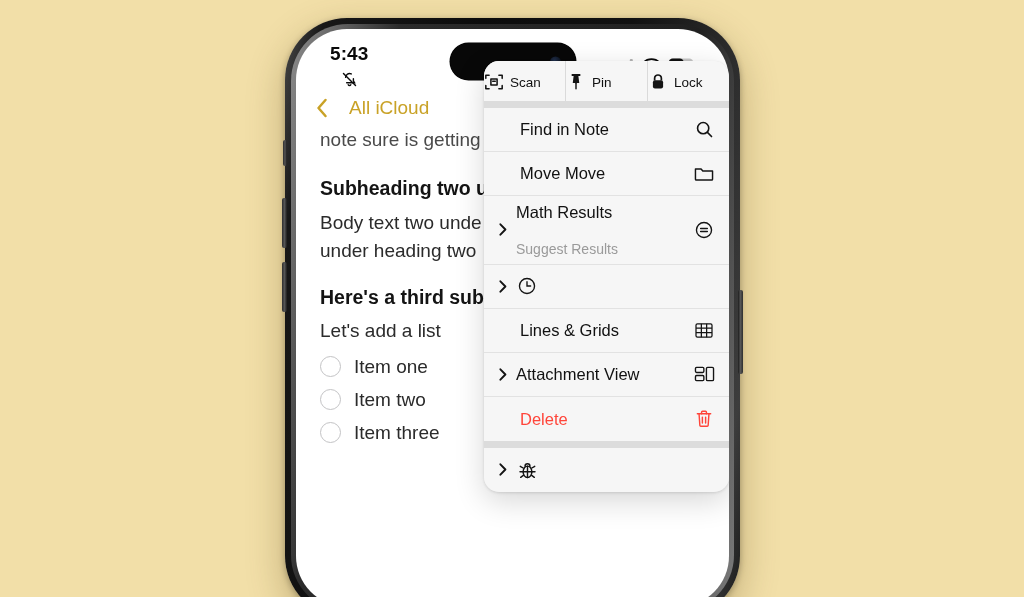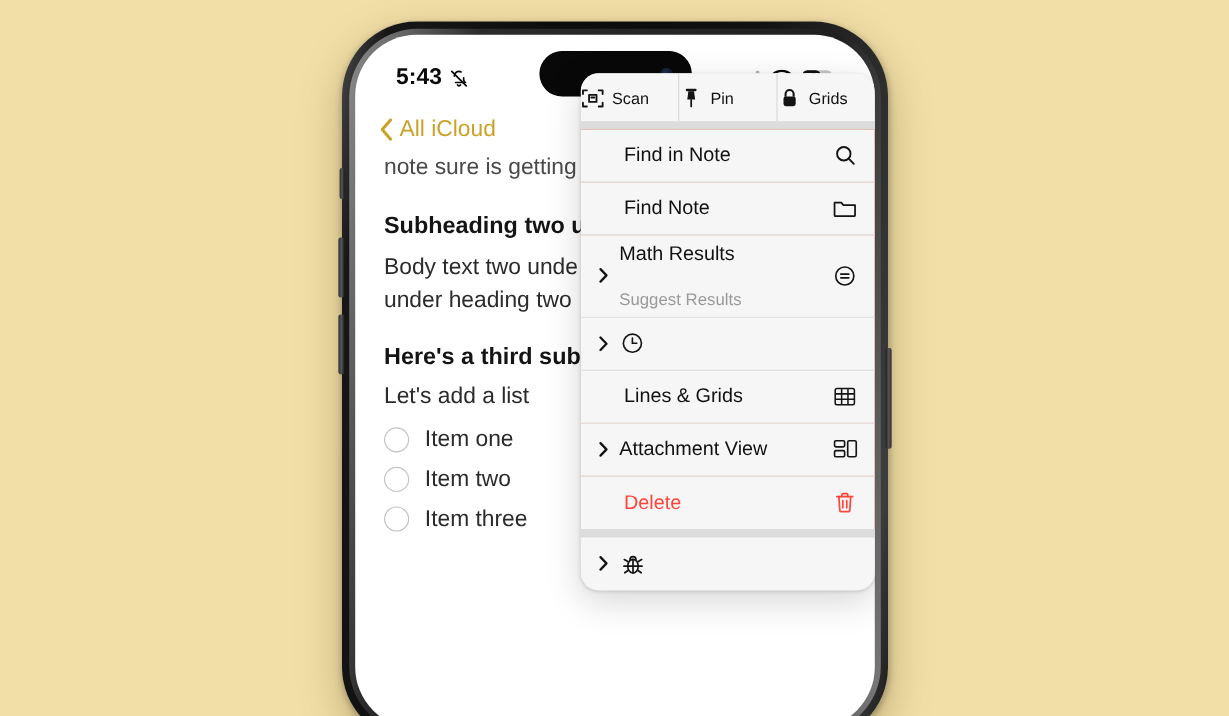--- a/index.html
+++ b/index.html
@@ -40,42 +40,42 @@
   #btn-power  { right:-3px; top:272px; width:5px; height:84px;
                 background:linear-gradient(270deg,#2e2e2e,#555,#1d1d1d); }
 
   
   #status-bar {
     position:absolute; top:0; left:0; right:0; height:56px;
     display:flex; align-items:center; justify-content:space-between;
     padding:16px 32px 0 34px;
     color:#0a0a0a;
   }
-  #status-left { display:flex; align-items:center; gap:6px; font-size:19px; font-weight:700; letter-spacing:.1px; }
+  #status-left { display:flex; align-items:center; gap:6px; font-size:19px; font-weight:700; letter-spacing:.1px;flex-direction:column; }
   #status-right { display:flex; align-items:center; gap:7px; }
 
   #dynamic-island {
     position:absolute; top:14px; left:50%; transform:translateX(-50%);
     width:126px; height:37px; border-radius:19px;
     background:#080808;
     box-shadow:0 0 0 .5px #000;
   }
   #island-camera {
     position:absolute; right:15px; top:50%; transform:translateY(-50%);
     width:11px; height:11px; border-radius:50%;
     background:radial-gradient(circle at 40% 35%, #22314d 0%, #101827 55%, #050608 100%);
   }
 
   
   #nav-bar {
     position:absolute; top:56px; left:0; right:0; height:46px;
     display:flex; align-items:center; justify-content:space-between;
     padding:0 26px 0 20px;
   }
-  #back-button { display:flex; align-items:center; gap:5px; color:#c9a227; }
+  #back-button { display:flex; align-items:center; gap:21px; color:#c9a227; }
   #back-label { font-size:19px; color:#c9a227; }
   #nav-actions { display:flex; align-items:center; gap:17px; }
   #more-button {
     width:27px; height:27px; border-radius:50%;
     border:1.6px solid rgba(201,162,39,.4);
     display:flex; align-items:center; justify-content:center;
     background:rgba(201,162,39,.07);
   }
 
   
@@ -268,21 +268,21 @@
           </span>
           <span class="quick-label">Pin</span>
         </div>
         <div class="quick-item">
           <span>
             <svg width="20" height="20" viewBox="0 0 22 22" fill="none">
               <path d="M7.3 9.4V7a3.7 3.7 0 0 1 7.4 0v2.4" stroke="#141414" stroke-width="1.9"></path>
               <rect x="5.4" y="9.2" width="11.2" height="9" rx="2.2" fill="#141414"></rect>
             </svg>
           </span>
-          <span class="quick-label">Grids</span>
+          <span class="quick-label">Lock</span>
         </div>
       </div>
 
       <div class="menu-sep"></div>
 
       <div class="menu-section">
 
         <div class="menu-row">
           <span class="row-chevron empty"></span>
           <span class="row-text">
@@ -292,21 +292,21 @@
             <svg width="19" height="19" viewBox="0 0 20 20" fill="none" stroke="#141414" stroke-width="1.7" stroke-linecap="round">
               <circle cx="8.6" cy="8.6" r="5.9"></circle>
                 <path d="M13.1 13.1l4.3 4.3"></path>
             </svg>
           </span>
         </div>
 
         <div class="menu-row">
           <span class="row-chevron empty"></span>
           <span class="row-text">
-            <span class="row-title">Find Note</span>
+            <span class="row-title">Move Move</span>
           </span>
           <span class="row-icon">
             <svg width="20" height="18" viewBox="0 0 22 18" fill="none" stroke="#141414" stroke-width="1.6" stroke-linejoin="round">
               <path d="M1.6 14.8V3.4h6.2l1.9 2.2h10.7v9.2a.9.9 0 0 1-.9.9H2.5a.9.9 0 0 1-.9-.9z"></path>
             </svg>
           </span>
         </div>
 
         <div class="menu-row">
           <span class="row-chevron">

